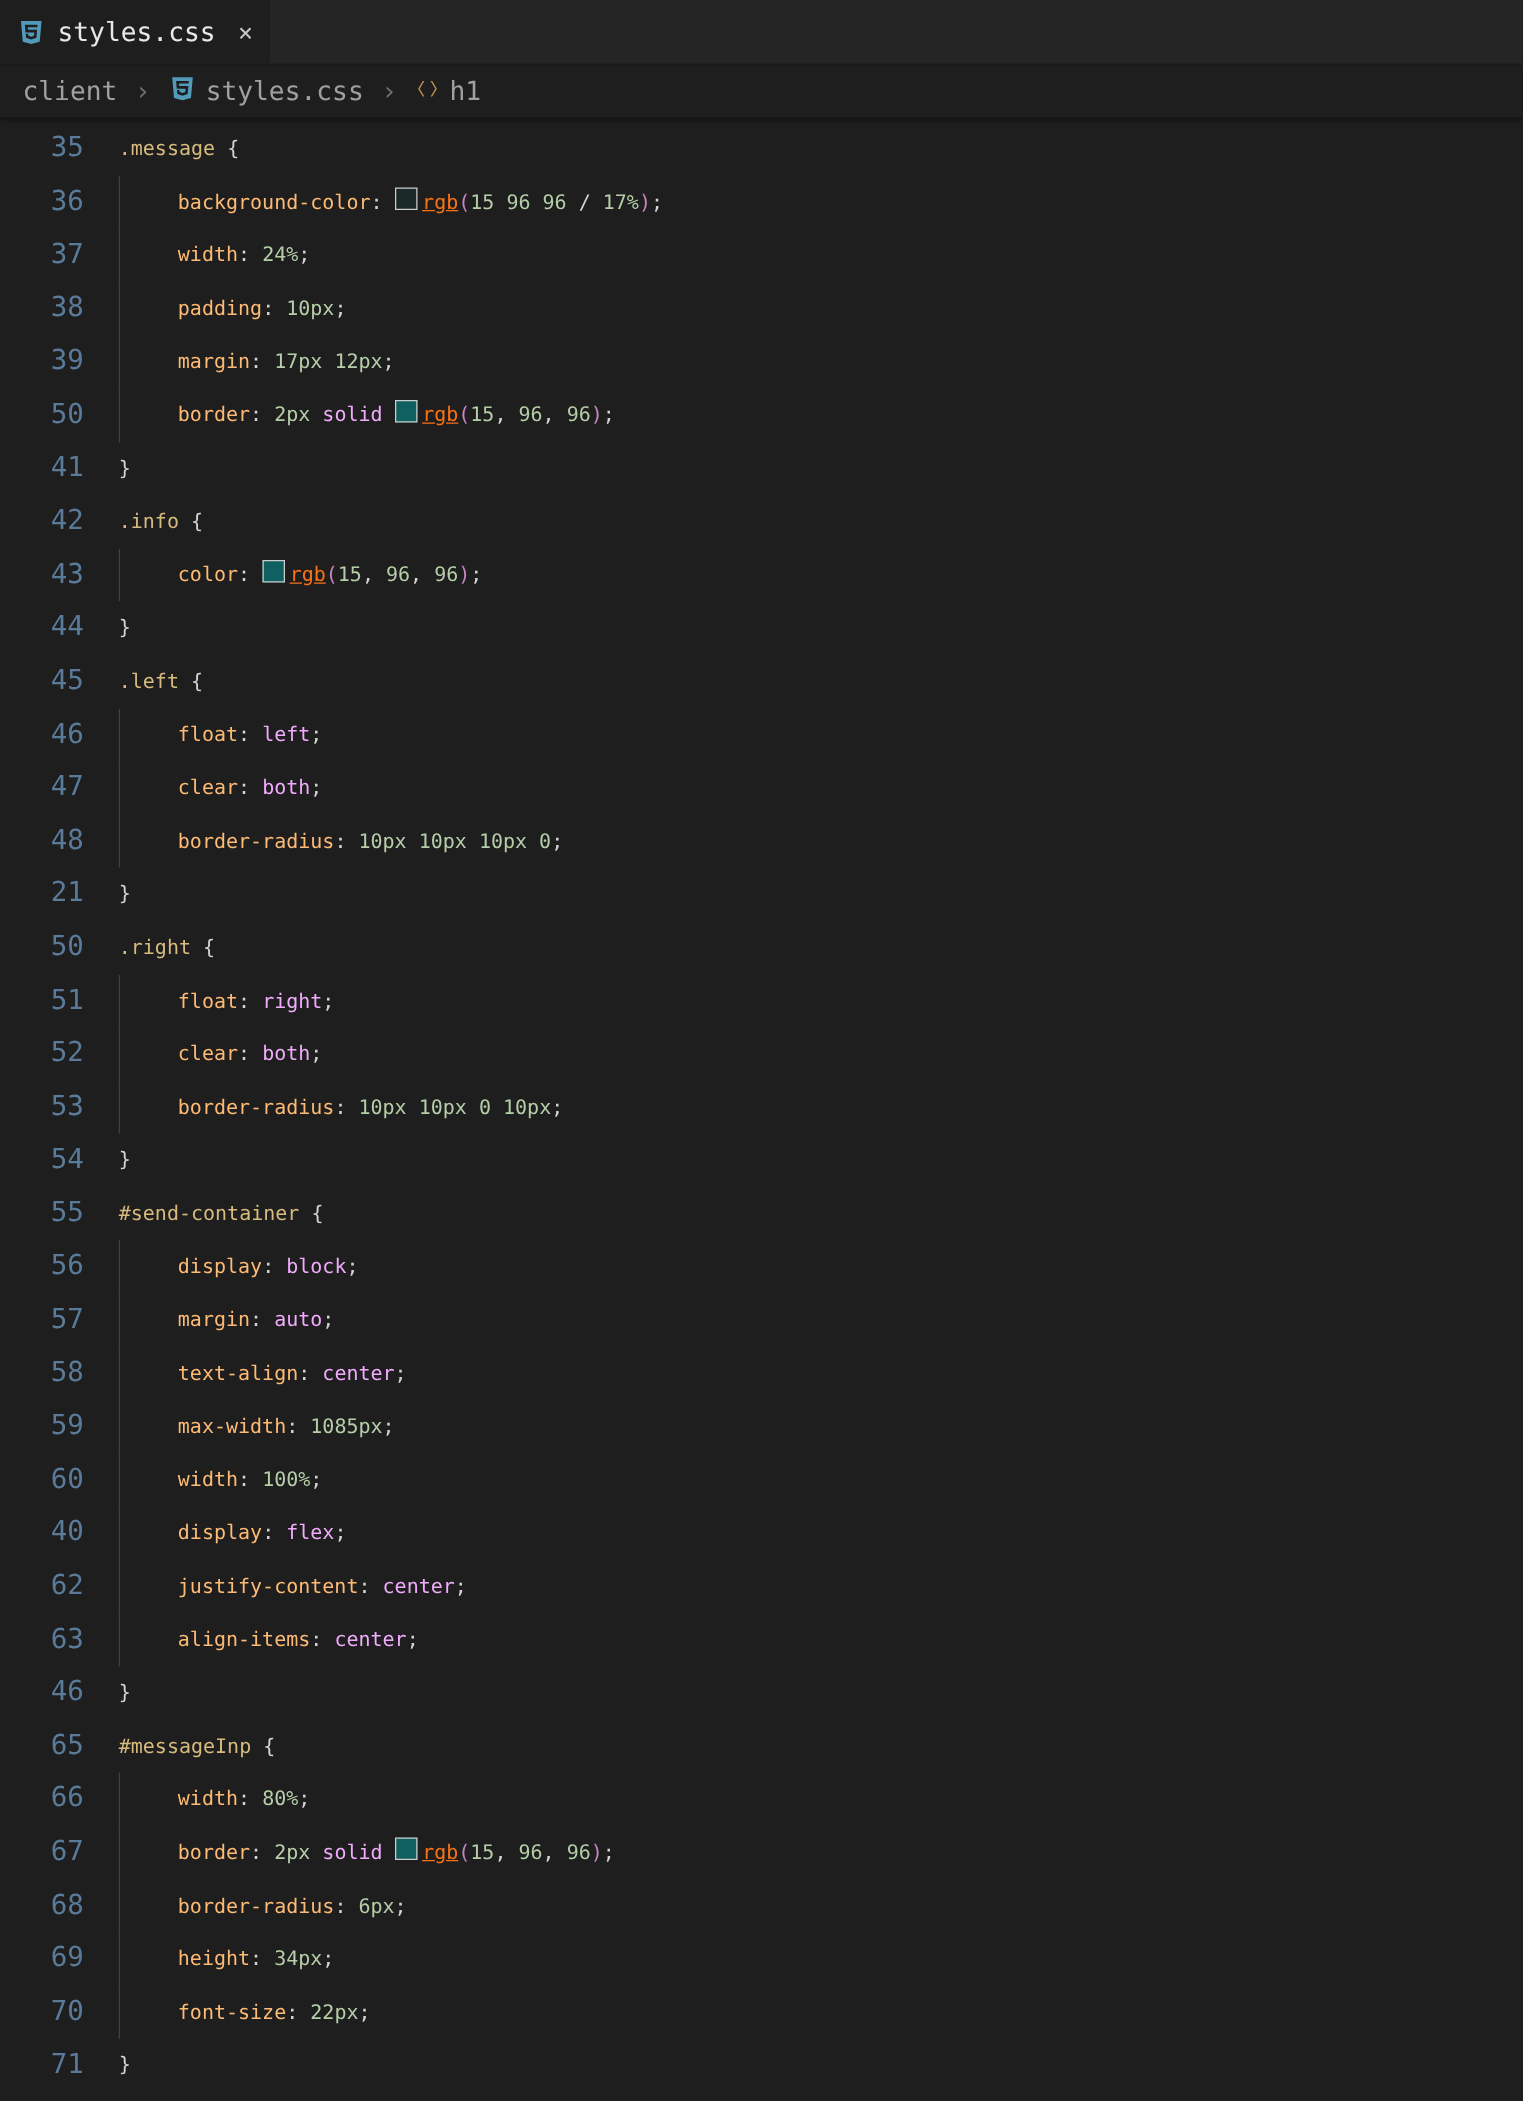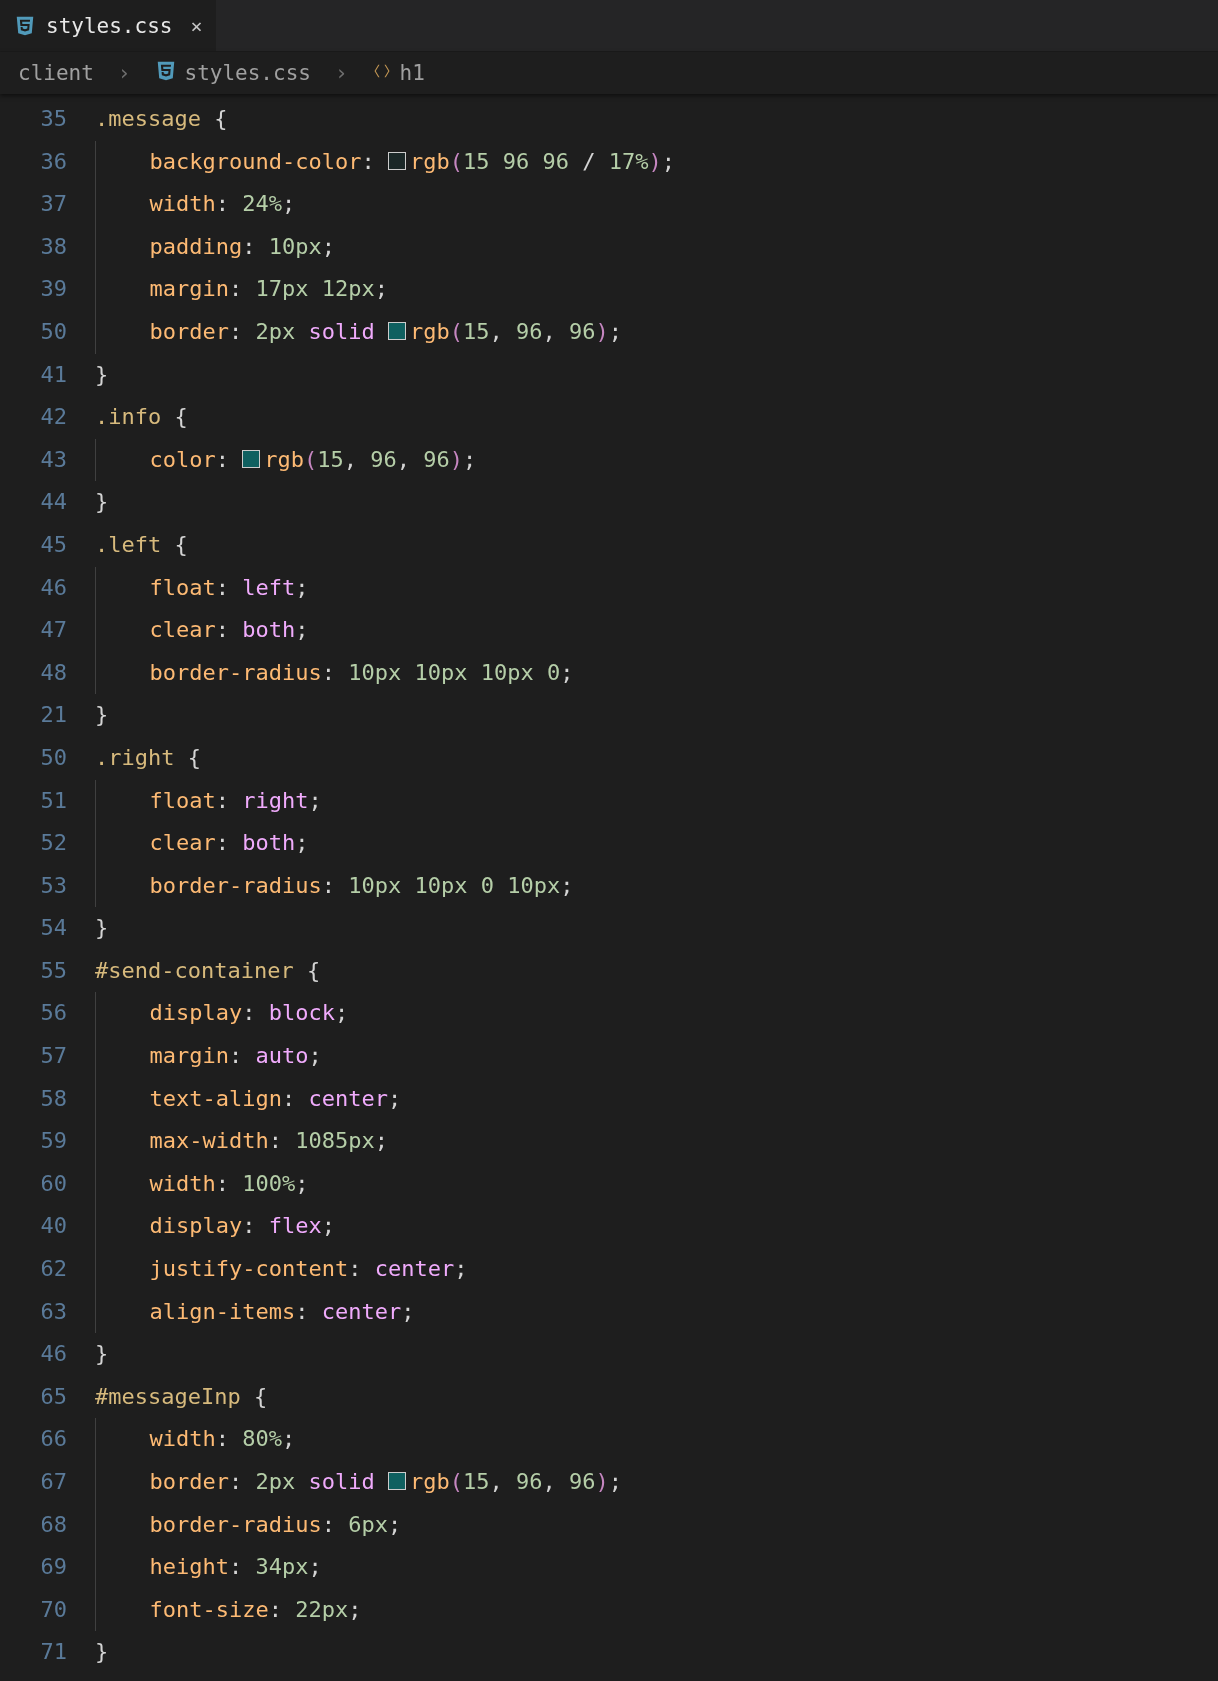--- a/index.html
+++ b/index.html
@@ -29,21 +29,21 @@
 }
 .tab .icon { width:22px; height:22px; display:flex; align-items:center; justify-content:center; }
 .tab .label { color:#e8e8e8; font-size:21px; }
 .tab .close { color:#c5c5c5; font-size:20px; margin-left:8px; }
 .breadcrumbs {
   background:#1e1e1e;
   height:42px;
   display:flex;
   align-items:center;
   padding:0 18px;
-  gap:24px;
+  gap:14px;
   font-size:21px;
   color:#a0a0a0;
   box-shadow:0 2px 4px rgba(0,0,0,0.5);
   position:relative; z-index:2;
 }
 .breadcrumbs .sep { color:#6e6e6e; }
 .breadcrumbs .bc-item { display:flex; align-items:center; gap:8px; }
 .editor {
   display:flex;
   height:calc(100% - 94px);
@@ -53,33 +53,33 @@
   width:95px;
   text-align:right;
   color:#5a7a99;
   padding-right:28px;
   user-select:none;
   font-size:22px;
 }
 .code {
   flex:1;
   white-space:pre;
-  font-size:22px;
+  font-size:16px;
   line-height:42.6px;
 }
 .gutter .ln { height:42.6px; line-height:42.6px; }
 
 
 .sel { color:#d7ba7d; }   
 .brace { color:#d4d4d4; }
 .prop { color:#fdba74; }  
 .punct { color:#d4d4d4; }
 .val  { color:#f0abfc; }  
 .num  { color:#b5cea8; }
-.fn   { color:#fdba74; }  
+.fn   { color:#f97316;text-decoration:underline; }  
 .paren{ color:#c586c0; }
 .swatch {
   display:inline-block;
   width:18px; height:18px;
   border:1px solid #ccc;
   vertical-align:-1px;
   margin-right:4px;
 }
 .indent { display:inline-block; width:28px; border-left:1px solid #404040; height:42.6px; vertical-align:top; }
 .css-icon svg { width:22px; height:22px; }

